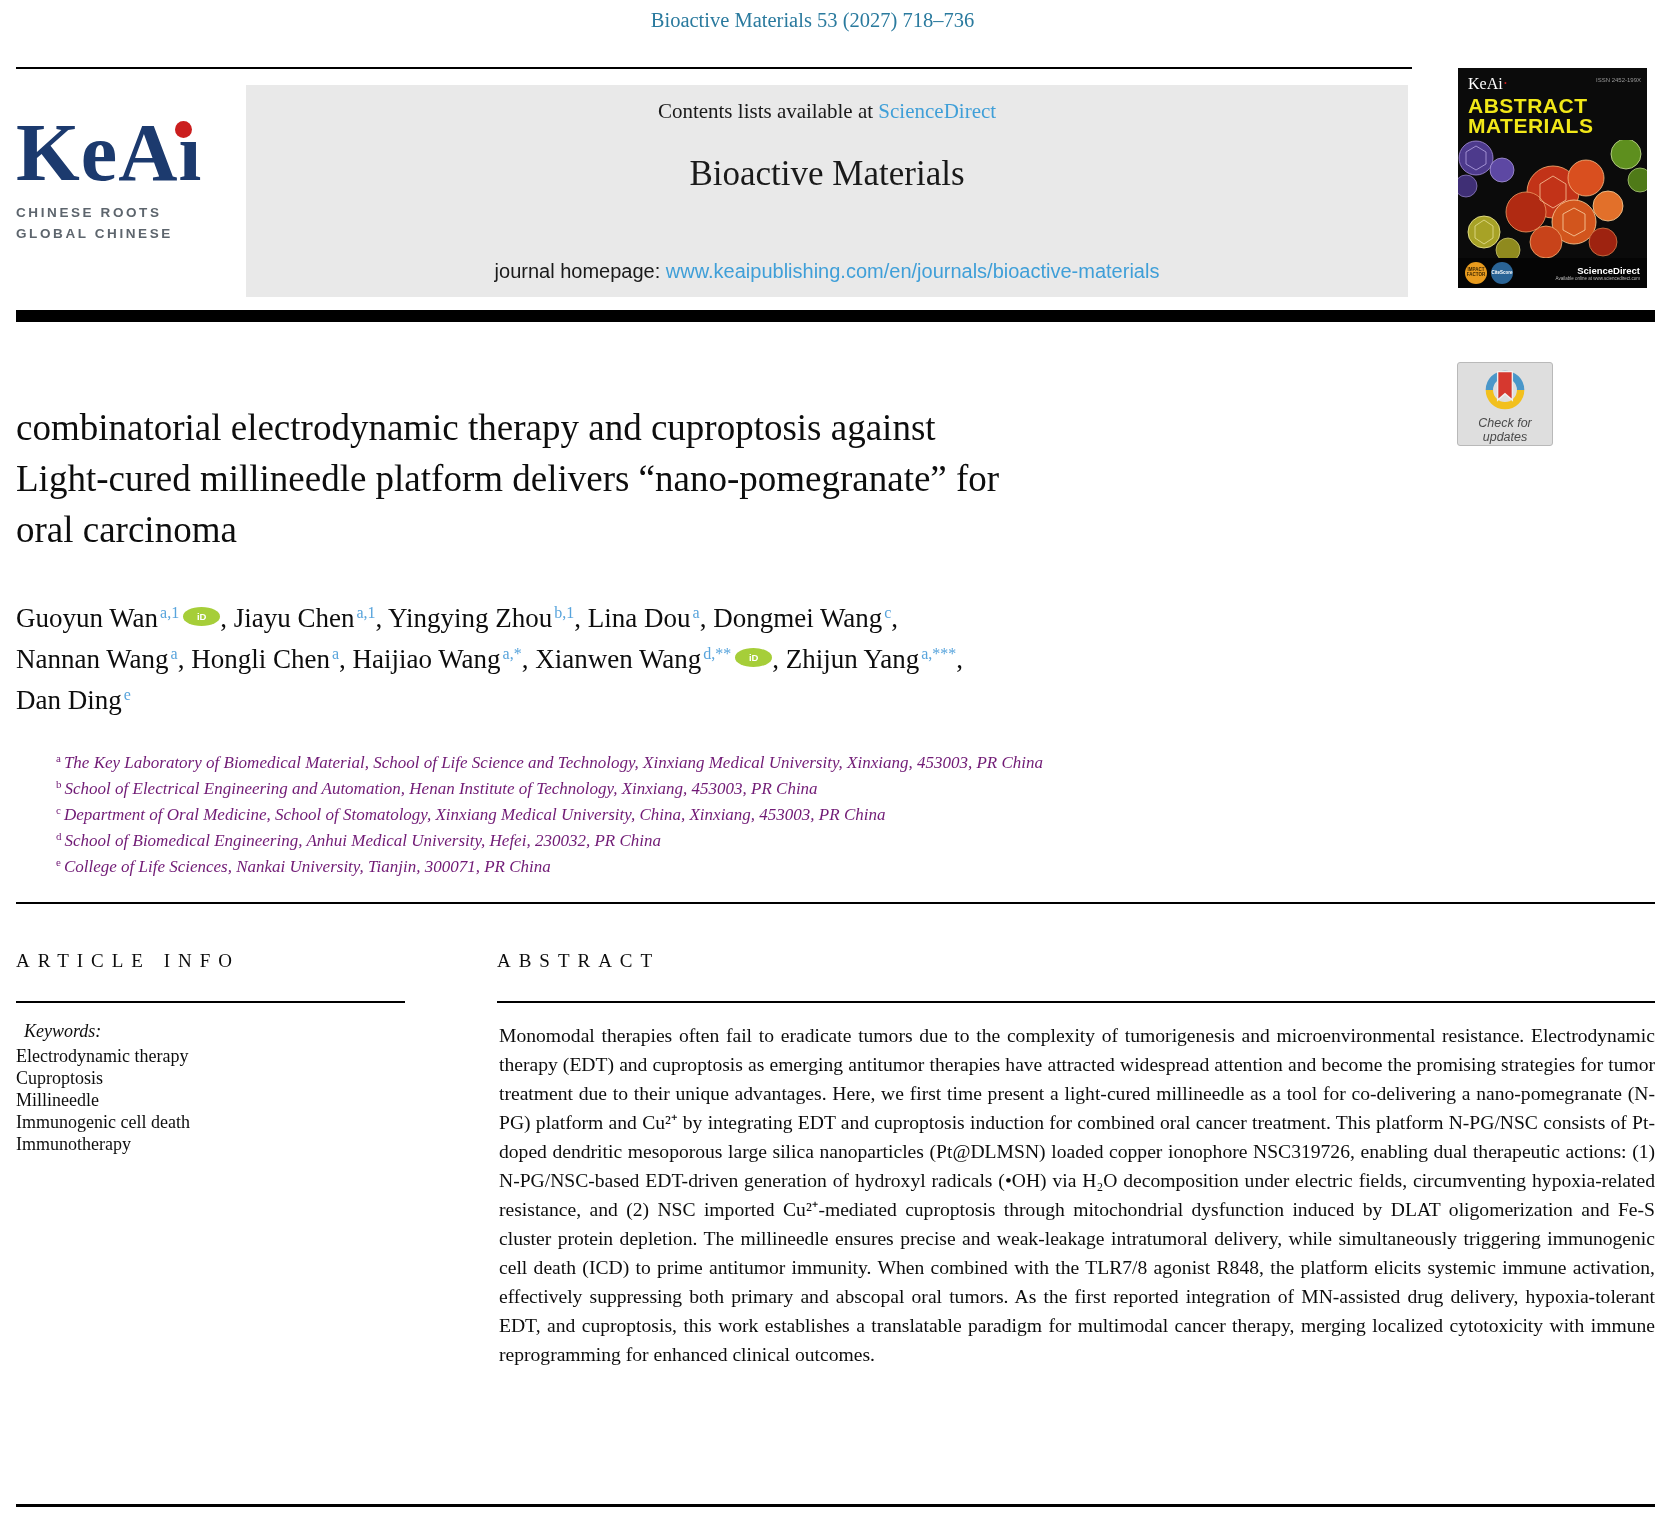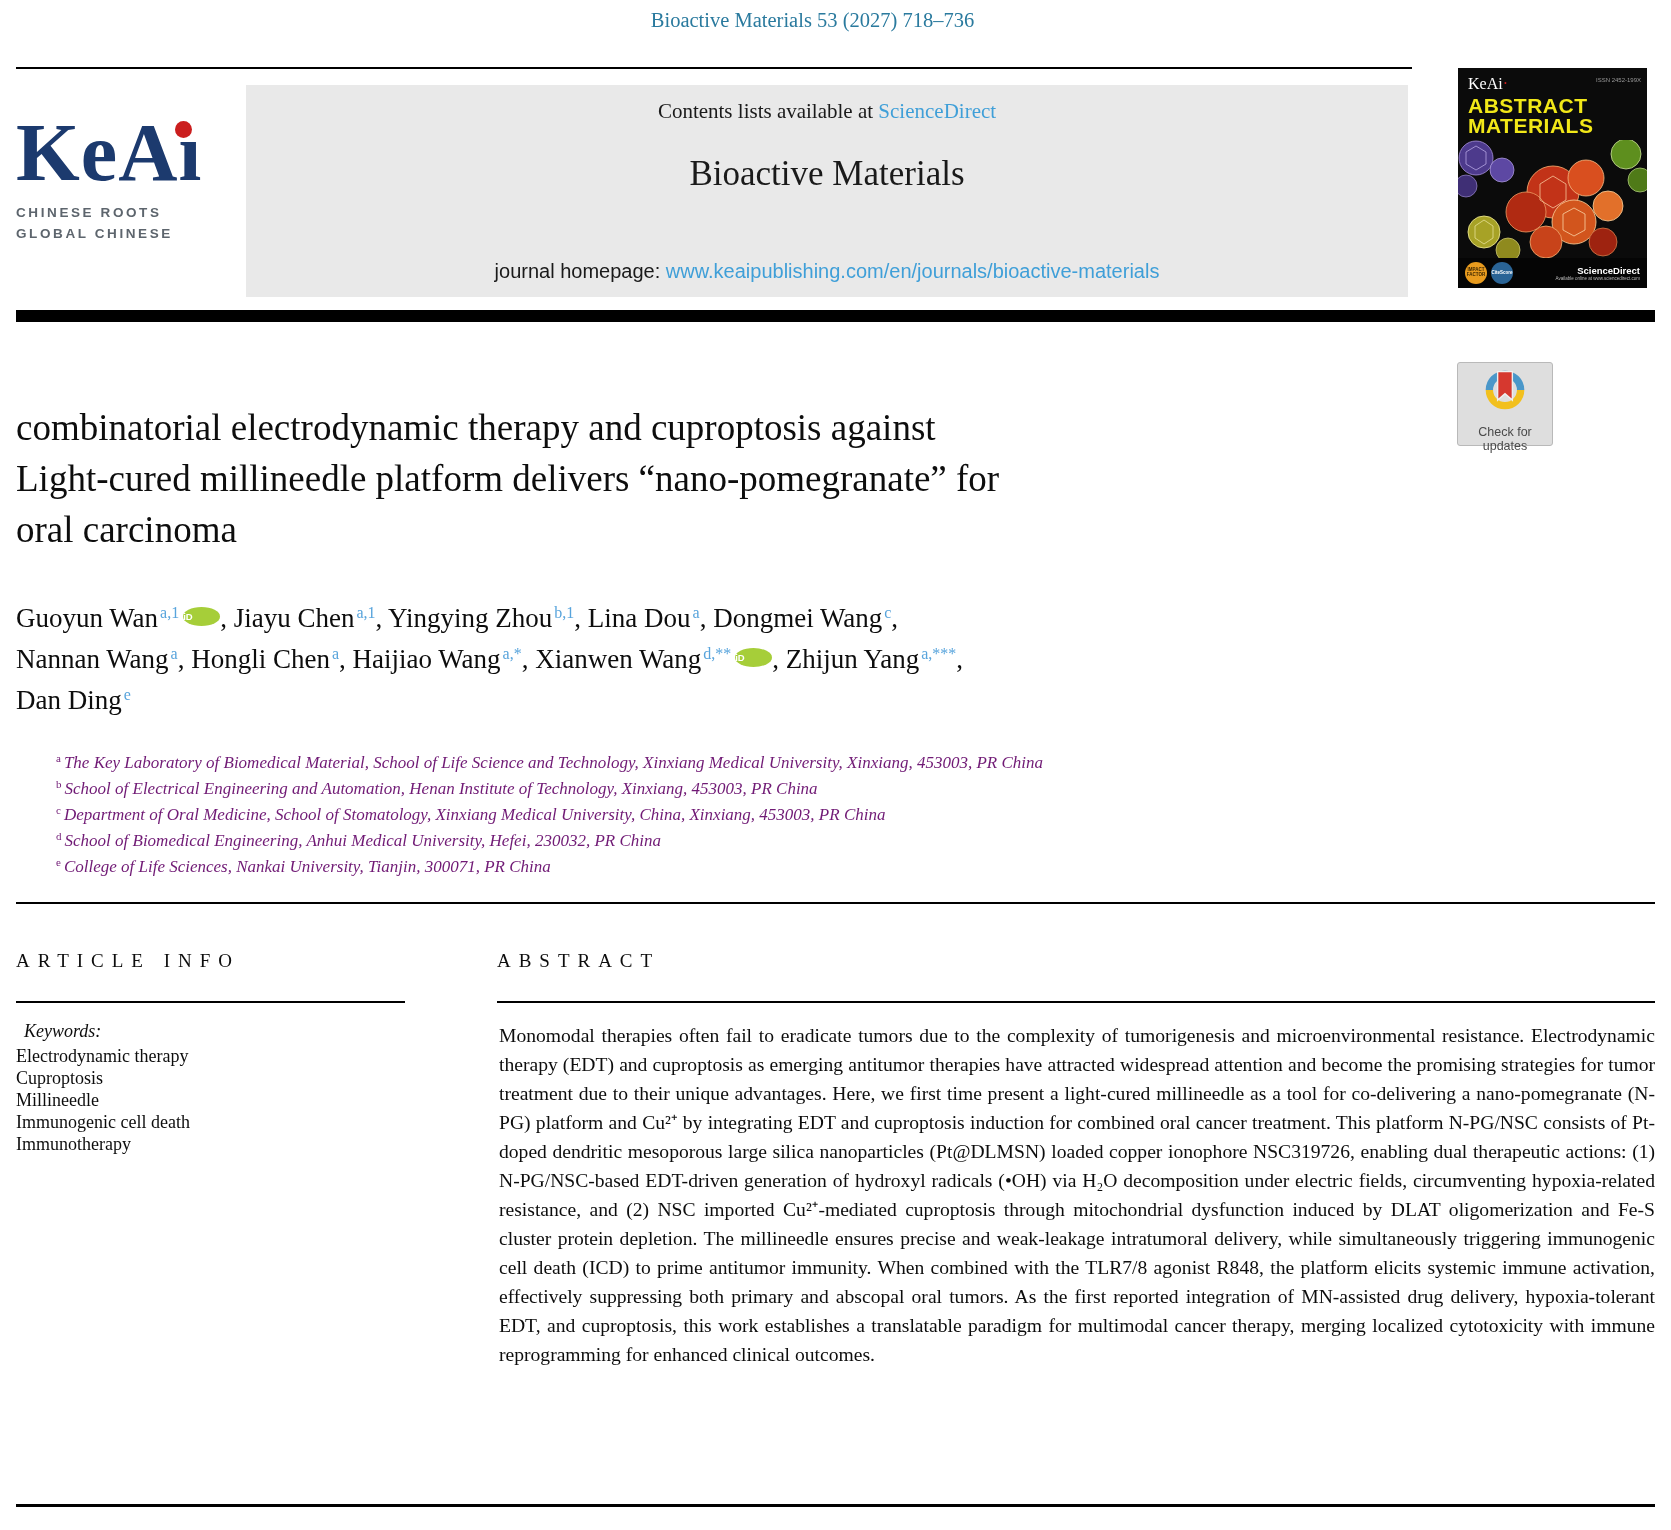--- a/index.html
+++ b/index.html
@@ -62,28 +62,28 @@
 
   
   .title{left:16px;top:402px;width:1280px;font-size:37px;line-height:51px;
     font-weight:normal;color:#0d0d0d;margin:0;}
 
   
   .check-badge{left:1457px;top:362px;width:96px;height:84px;background:#dedede;
     border:1px solid #b9b9b9;border-radius:3px;box-sizing:border-box;text-align:center;cursor:pointer;}
   .check-badge svg{margin-top:4px;}
   .check-label{font-family:"Liberation Sans",sans-serif;font-size:12.5px;line-height:13.5px;
-    color:#4a4a4a;width:70px;margin:9px auto;}
+    color:#4a4a4a;width:70px;margin:0 auto;font-style:italic;}
 
   
   .authors{left:16px;top:598px;width:1360px;font-size:27px;line-height:41px;color:#0d0d0d;}
   .asup{color:#58a4dc;font-size:16px;line-height:0;vertical-align:9px;margin-left:2px;}
   .orcid{display:inline-block;width:37px;height:19px;border-radius:50%;background:#a6ce39;
     color:#fff;font-family:"Liberation Sans",sans-serif;font-weight:bold;font-size:9.5px;
-    text-align:left;line-height:19px;vertical-align:7px;margin-left:4px;}
+    text-align:center;line-height:19px;vertical-align:7px;margin-left:4px;}
 
   
   .affils{left:16px;top:750px;width:1620px;font-size:17px;line-height:26px;color:#701a75;margin-left:40px;}
   .affil-sup{font-size:11px;line-height:0;vertical-align:6px;margin-right:3px;}
   .affil-text{font-style:italic;}
 
   
   .sec-head{font-size:19px;letter-spacing:0.42em;color:#0d0d0d;}
   .h-artinfo{left:16px;top:950px;}
   .h-abstract{left:497px;top:950px;}

